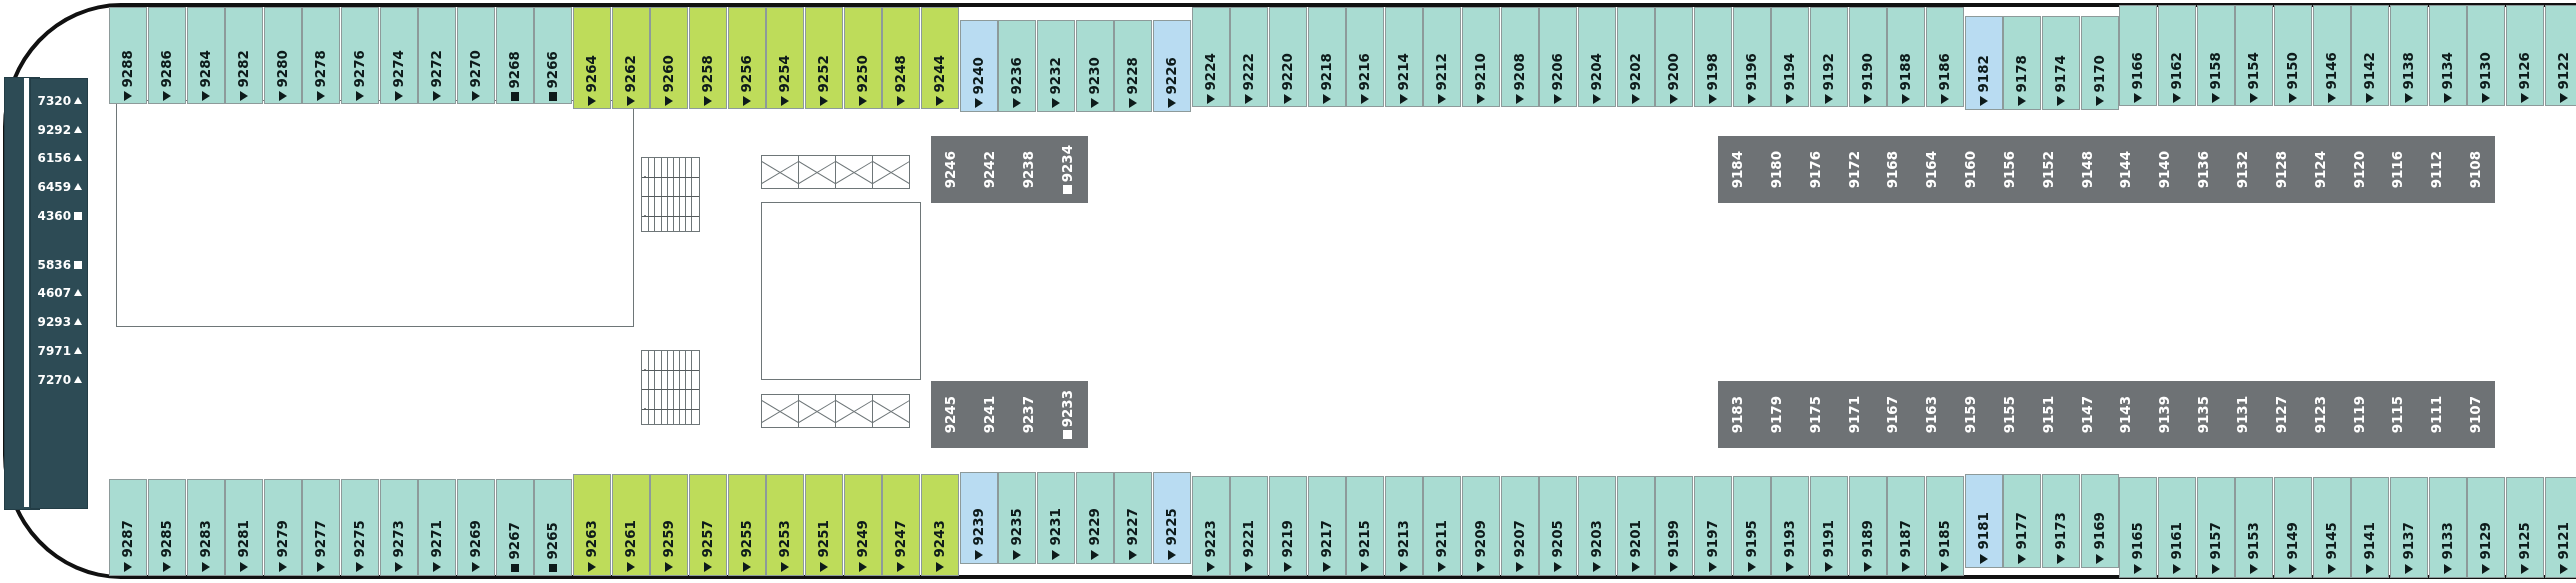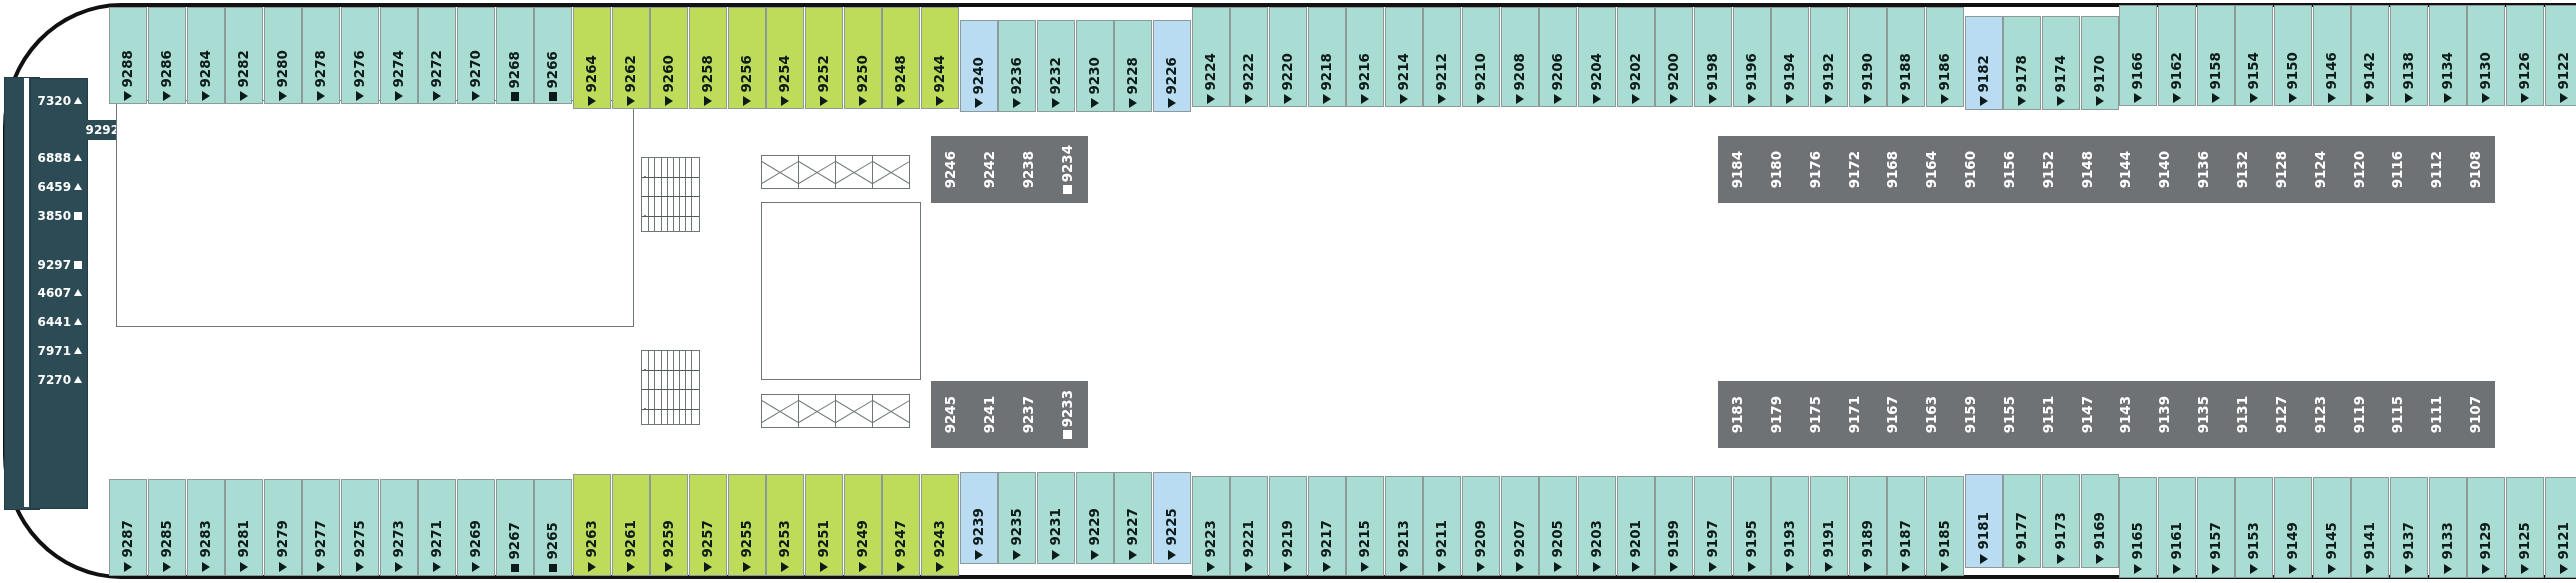--- a/index.html
+++ b/index.html
@@ -76,46 +76,46 @@
 
   <div class="aftpanel" style="left:4.1px;top:77px;width:34px;height:431px;"></div>
   <div class="aftpanel" style="left:30px;top:78px;width:56px;height:429px;"></div>
   <div class="whitefill" style="left:24px;top:78px;width:5.2px;height:429px;"></div>
 
   <div id="aft-labels">
       <div class="aftlabel" style="left:34px;top:91px;height:19.6px;">
         <span>7320</span>
         <span class="wtri"></span>
       </div>
-      <div class="aftlabel" style="left:34px;top:120px;height:19.6px;margin-left:48px;">
+      <div class="aftlabel" style="left:34px;top:120px;height:19.6px;">
         <span>9292</span>
         <span class="wtri"></span>
       </div>
       <div class="aftlabel" style="left:34px;top:148px;height:19.6px;">
-        <span>6888</span>
+        <span>6156</span>
         <span class="wtri"></span>
       </div>
       <div class="aftlabel" style="left:34px;top:177px;height:19.6px;">
         <span>6459</span>
         <span class="wtri"></span>
       </div>
       <div class="aftlabel" style="left:34px;top:206px;height:19.6px;">
-        <span>3850</span>
+        <span>4360</span>
         <span class="wsq"></span>
       </div>
       <div class="aftlabel" style="left:34px;top:255px;height:19.6px;">
-        <span>9297</span>
+        <span>5836</span>
         <span class="wsq"></span>
       </div>
       <div class="aftlabel" style="left:34px;top:283px;height:19.6px;">
         <span>4607</span>
         <span class="wtri"></span>
       </div>
       <div class="aftlabel" style="left:34px;top:312px;height:19.6px;">
-        <span>6441</span>
+        <span>9293</span>
         <span class="wtri"></span>
       </div>
       <div class="aftlabel" style="left:34px;top:341px;height:19.6px;">
         <span>7971</span>
         <span class="wtri"></span>
       </div>
       <div class="aftlabel" style="left:34px;top:370px;height:19.6px;">
         <span>7270</span>
         <span class="wtri"></span>
       </div>

